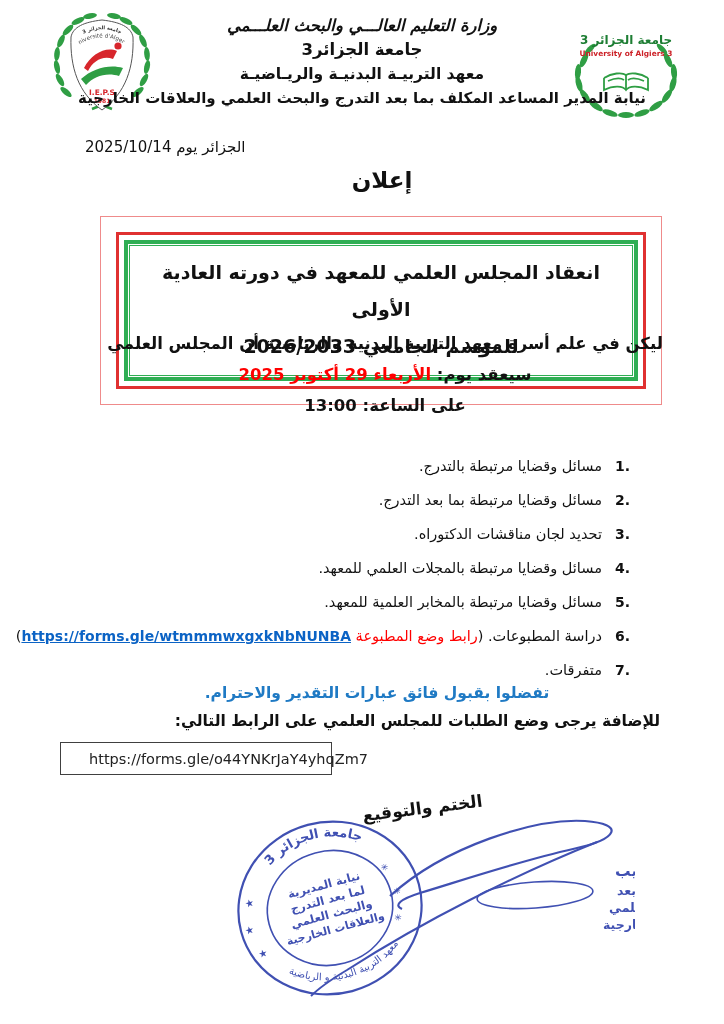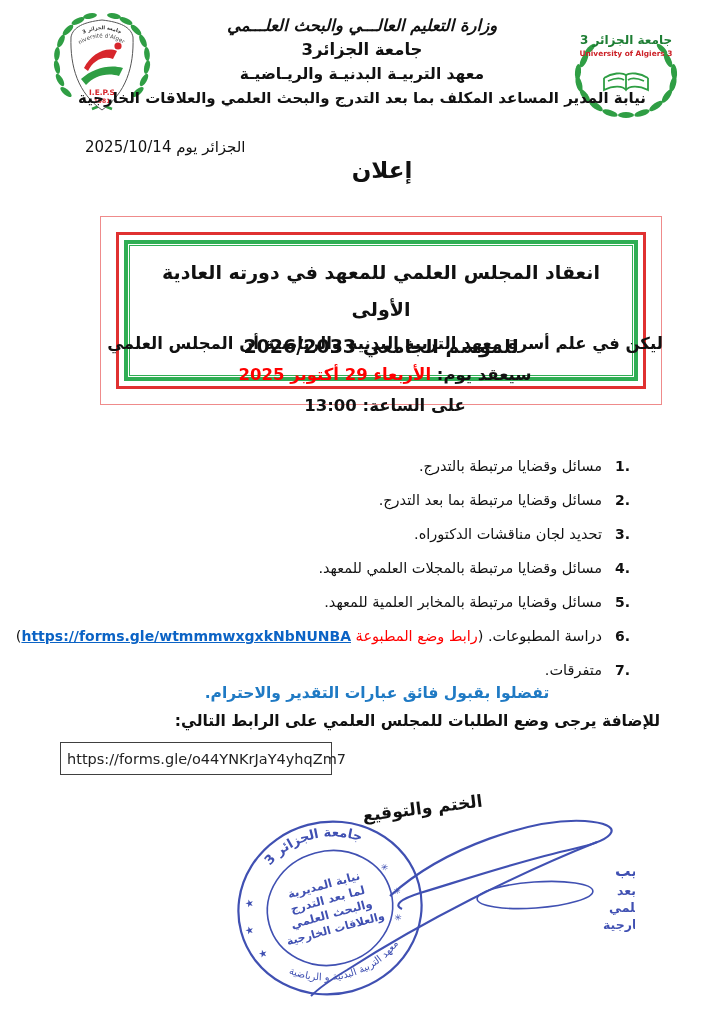--- a/index.html
+++ b/index.html
@@ -13,42 +13,42 @@
 
   
   .hdr{top:14px;left:40px;right:40px;text-align:center;font-weight:bold;line-height:24px;}
   .hdr .l1{font-size:16.5px;font-style:italic;}
   .hdr .l2{font-size:16.5px;}
   .hdr .l3{font-size:15.5px;letter-spacing:.5px;}
   .hdr .l4{font-size:15px;white-space:nowrap;}
 
   .dateline{top:138px;left:85px;font-size:15px;direction:rtl;white-space:nowrap;}
 
-  .doc-title{top:157px;left:40px;right:0;text-align:center;font-size:23px;font-weight:bold;}
+  .doc-title{top:167px;left:40px;right:0;text-align:center;font-size:23px;font-weight:bold;}
 
   
   .nb1{top:216px;left:100px;width:562px;border:1px solid #ef8b8b;padding:15px;box-sizing:border-box;background:#fff;}
   .nb2{border:3px solid #e03131;padding:5px;}
   .nb3{border:4px solid #2fae54;padding:1px;}
   .nb4{border:1px solid #2fae54;padding:8px 6px 10px 6px;text-align:center;font-weight:bold;font-size:19px;line-height:37px;}
 
   .intro{top:328px;left:56px;right:10px;text-align:center;font-weight:bold;font-size:16.5px;line-height:31px;}
   .red{color:#ff0000;}
   .agenda-title{top:426px;left:40px;right:10px;text-align:center;font-weight:bold;font-size:17.5px;}
 
   .agenda{top:456px;right:94px;font-size:14.5px;}
   .agenda .item{margin-bottom:13px;line-height:21px;white-space:nowrap;text-align:right;}
   .agenda .num{display:inline-block;direction:ltr;font-weight:bold;margin-left:13px;font-size:14px;}
   .agenda a.doclink{color:#0b63c5;font-weight:bold;text-decoration:underline;direction:ltr;unicode-bidi:embed;font-size:14px;font-family:"DejaVu Sans",sans-serif;}
 
   .regards{top:684px;left:40px;right:10px;text-align:center;color:#1f7ac4;font-weight:bold;font-size:15.5px;}
   .addition{top:712px;right:64px;font-weight:bold;font-size:15.5px;white-space:nowrap;}
 
   .urlbox{top:742px;left:60px;width:272px;height:33px;border:1.5px solid #404040;box-sizing:border-box;
-          display:flex;align-items:center;padding:0 6px;direction:ltr;font-size:14.5px;color:#222;background:#fff;}
+          display:flex;align-items:center;padding:0 28px;direction:ltr;font-size:14.5px;color:#222;background:#fff;}
 
   .seal-label{top:798px;left:362px;font-weight:bold;font-size:17px;transform:rotate(-7deg);white-space:nowrap;}
 
   .stamp-wrap{top:798px;left:205px;width:430px;height:222px;}
   svg text{user-select:none;}
 </style>
 </head>
 <body>
 
 <div class="page">

